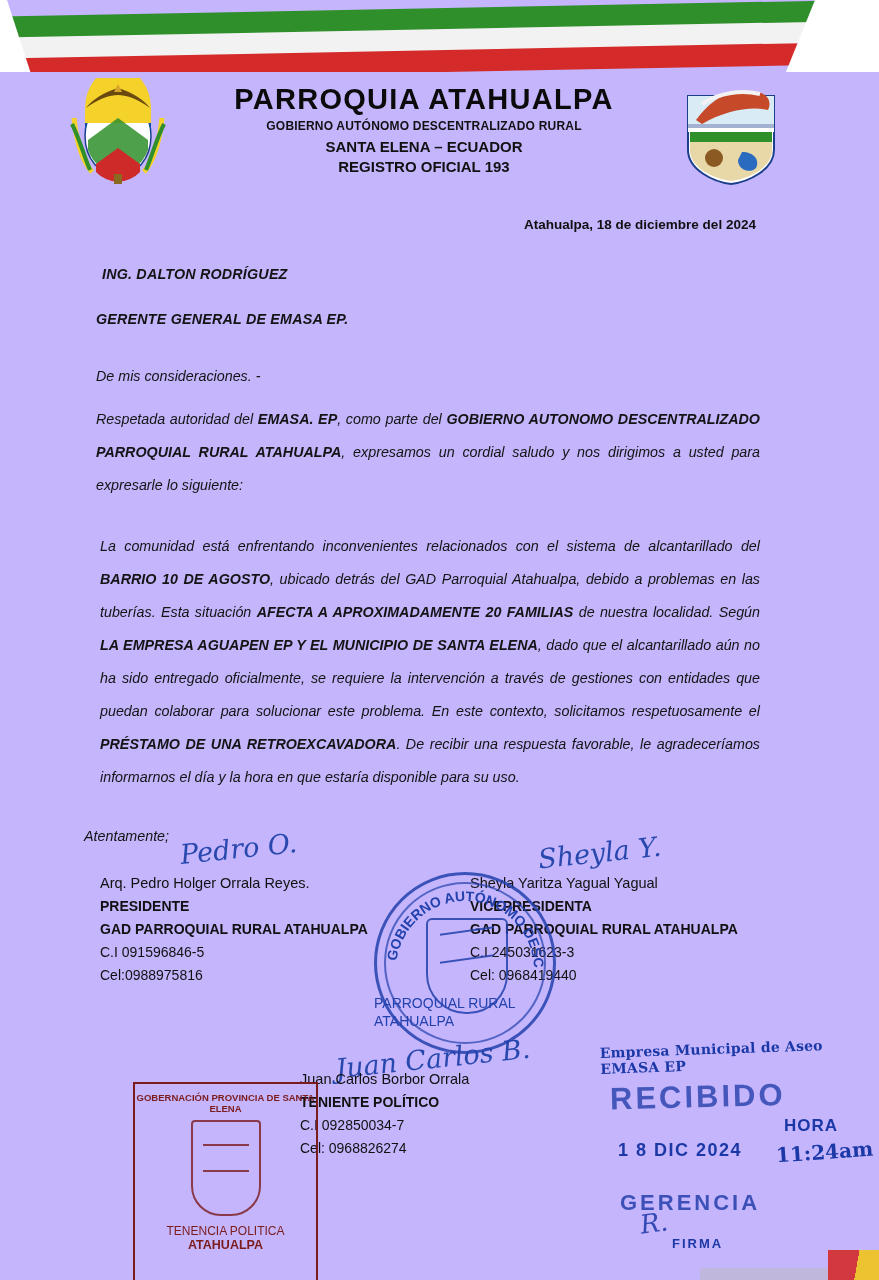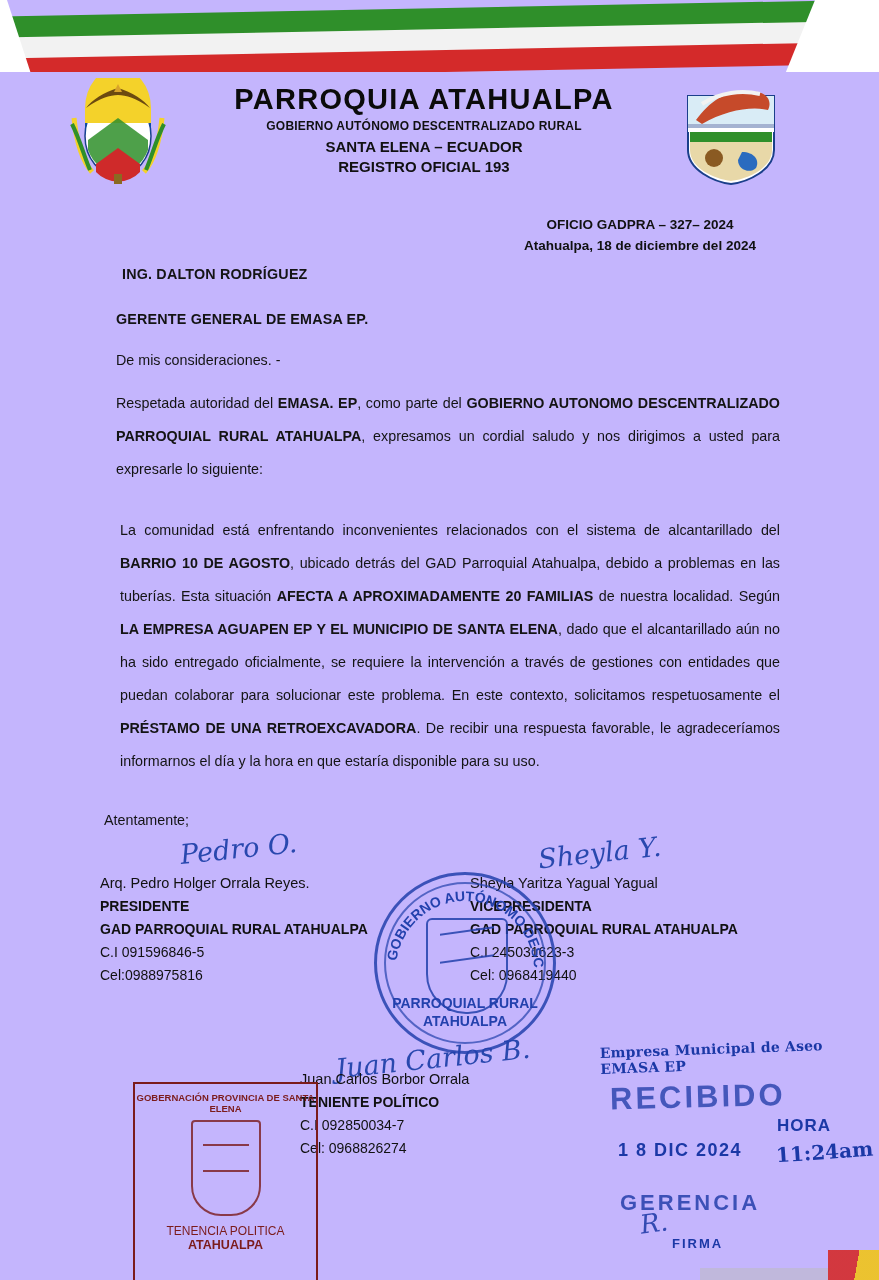--- a/index.html
+++ b/index.html
@@ -103,39 +103,40 @@
     text-align: center;
     font-size: 13.5px;
     font-weight: bold;
     line-height: 21px;
     color: #111;
   }
 
   
   .body {
     position: absolute;
-    left: 100px; top: 258px;
+    left: 80px; top: 258px;
     width: 680px;
     font-size: 14.3px;
     line-height: 33px;
     color: #141414;
+    font-style: italic;
   }
   .body .addressee {
     font-weight: bold;
     margin-left: 22px;
     letter-spacing: .2px;
   }
   .body .role {
     font-weight: bold;
     margin-top: 12px;
     margin-left: 16px;
     letter-spacing: .2px;
   }
   .body .greet {
-    margin-top: 8px;
+    margin-top: 24px;
     margin-left: 16px;
   }
   .body p {
     margin: 0;
     text-align: justify;
   }
   .body .p1 { margin-top: 10px; margin-left: 16px; }
   .body .p2 { margin-top: 28px; margin-left: 20px; }
   .body .p3 { margin-top: 26px; margin-left: 0px; }
   .body .signoff { margin-top: 26px; margin-left: 4px; }
@@ -201,23 +202,22 @@
     position: absolute;
     left: 12px; top: 10px; right: 12px;
     height: 26px;
     border-top: 2px solid #2341ad;
     border-bottom: 2px solid #2341ad;
     transform: skewY(-8deg);
   }
   .rs-bottom {
     position: absolute;
     left: 0; right: 0; top: 122px;
-    text-align: center;
     font-size: 14px;
-    font-weight: bold;
+    font-weight: normal;
     line-height: 18px;
     color: #2341ad;
   }
 
   
   .min-stamp {
     position: absolute;
     left: 133px; top: 1082px;
     width: 185px; height: 200px;
     border: 2px solid #7b1b1b;
@@ -267,21 +267,21 @@
     font-size: 31px;
     font-weight: bold;
     letter-spacing: 3px;
     margin-top: 6px;
     margin-left: 10px;
     opacity: .75;
     transform: rotate(-1.5deg);
   }
   .recv .hora {
     position: absolute;
-    right: 49px; top: 76px;
+    right: 42px; top: 76px;
     font-size: 17px;
     font-weight: bold;
     letter-spacing: 1px;
   }
   .recv .fecha {
     position: absolute;
     left: 18px; top: 100px;
     font-size: 18px;
     font-weight: bold;
     letter-spacing: 1.5px;
@@ -384,21 +384,20 @@
         <path d="M18 52 L100 52 L100 62 L18 62 Z" fill="#2f8f2a"></path>
         <path d="M18 62 L100 62 L100 70 C100 88 76 99 59 101 C42 99 18 88 18 70 Z" fill="#e8d8a8"></path>
         <circle cx="42" cy="78" r="9" fill="#8a5a22"></circle>
         <path d="M70 72 C82 72 88 80 84 88 C78 94 66 90 66 80 Z" fill="#2a6bbf"></path>
         <rect x="16" y="44" width="86" height="4" fill="#1b3f8b" opacity=".4"></rect>
       </svg>
     </div>
   </div>
 
   <div class="oficio">
-    <div>OFICIO GADPRA – 327– 2024</div>
     <div>Atahualpa, 18 de diciembre del 2024</div>
   </div>
 
   <div class="body">
     <div class="addressee">ING. DALTON RODRÍGUEZ</div>
     <div class="role">GERENTE GENERAL DE EMASA EP.</div>
     <div class="greet">De mis consideraciones. -</div>
 
     <p class="p1">
       <span>Respetada autoridad del </span><b>EMASA. EP</b><span>, como parte del </span><b>GOBIERNO AUTONOMO DESCENTRALIZADO PARROQUIAL RURAL ATAHUALPA</b><span>, expresamos un cordial saludo y nos dirigimos a usted para expresarle lo siguiente:</span>

